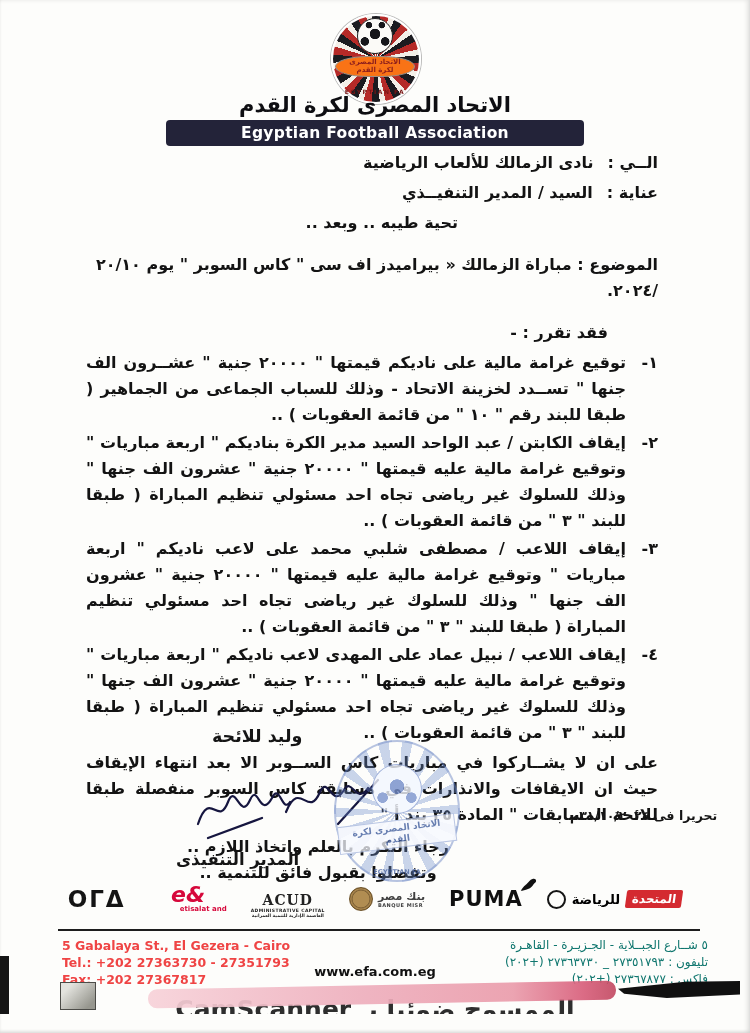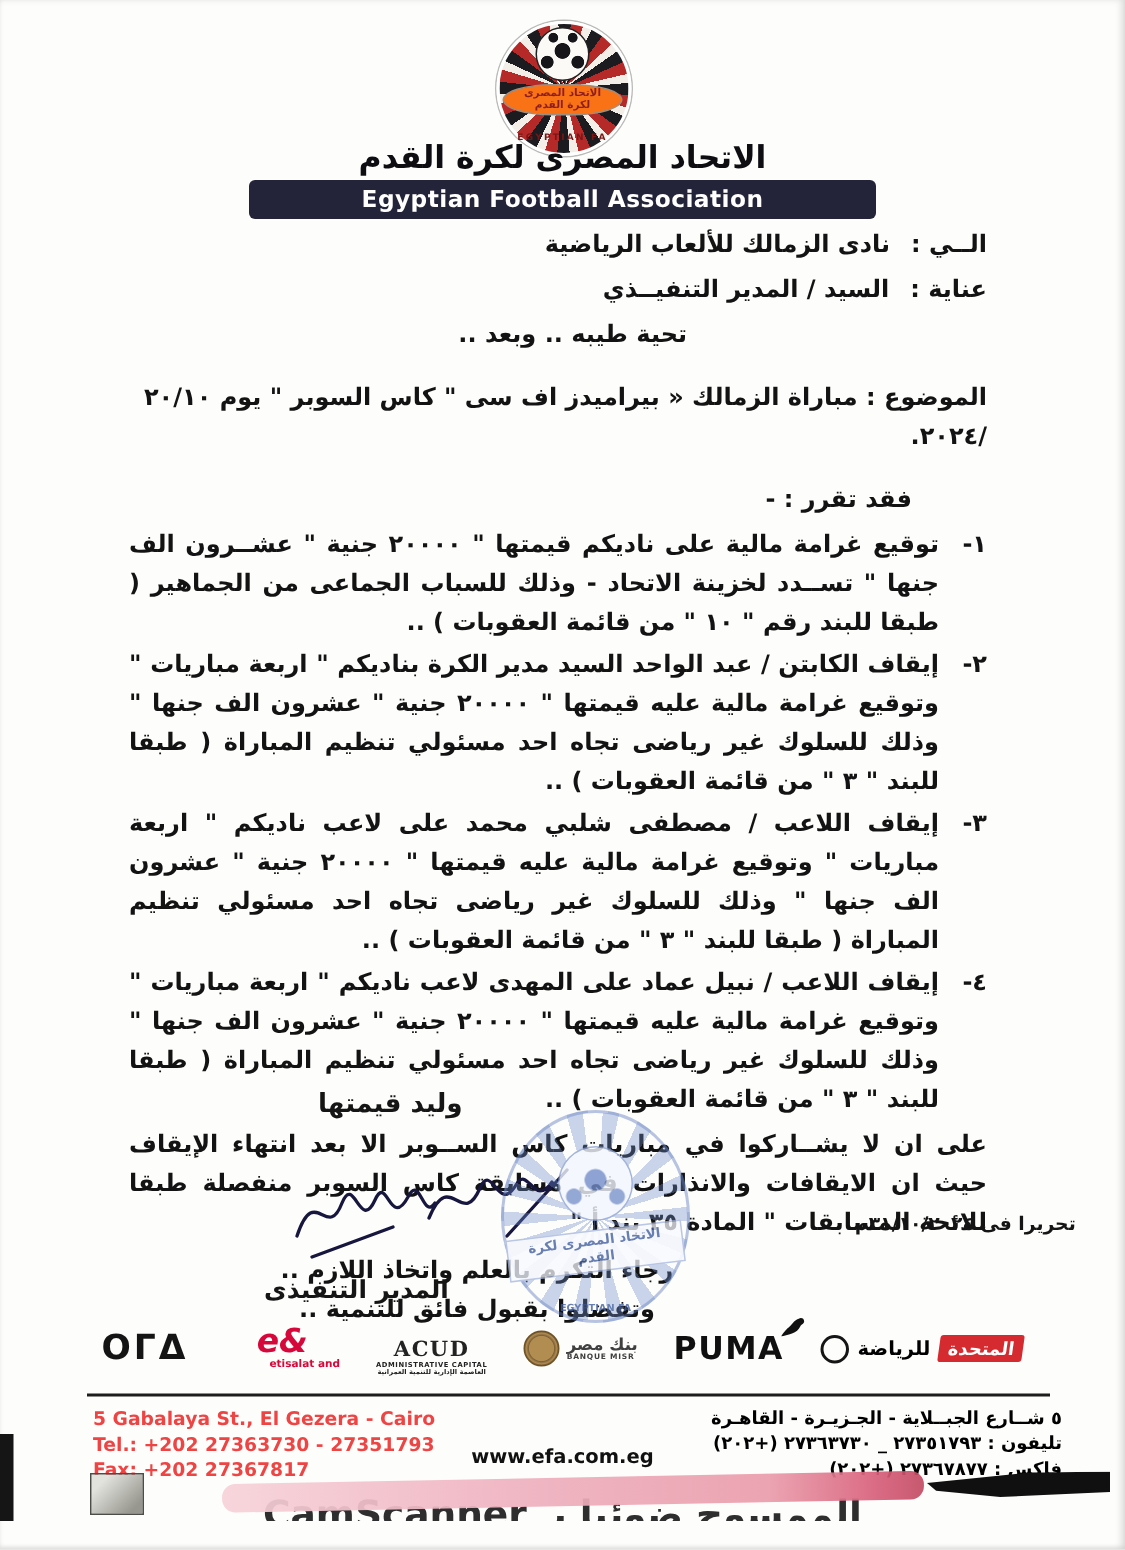--- a/index.html
+++ b/index.html
@@ -84,22 +84,22 @@
   .sp-united{display:flex;align-items:center;gap:6px;direction:ltr;}
   .on-circle{width:15px;height:15px;border:2px solid #151515;border-radius:50%;display:inline-block;}
   .united-rest{font-size:13px;font-weight:bold;color:#000000;}
   .united-box{background:#d42a30;color:#fff;font-size:12px;font-weight:bold;padding:2px 6px;border-radius:2px;
     transform:skewX(-8deg);display:inline-block;}
 
   
   .divider{position:absolute;top:929px;left:58px;width:642px;height:2px;background:#1d1d1d;}
   .c-left{position:absolute;top:937px;left:62px;font-size:12.5px;font-weight:bold;line-height:17px;color:#ef4444;}
   .c-mid{position:absolute;top:964px;left:0;width:100%;text-align:center;font-size:13px;font-weight:bold;color:#111;}
-  .c-right{position:absolute;top:937px;right:42px;direction:rtl;font-size:12px;font-weight:bold;line-height:17px;
-    color:#000000;text-align:right;}
+  .c-right{position:absolute;top:937px;right:42px;direction:rtl;font-size:12px;font-weight:normal;line-height:17px;
+    color:#0f766e;text-align:right;}
 
   
   .edge-left{position:absolute;left:0;top:956px;width:9px;height:58px;background:#151515;}
   .artifact-square{position:absolute;left:60px;top:982px;width:34px;height:26px;border:1px solid #4c4c48;
     background:linear-gradient(135deg,#e3e3de 20%,#97978f 85%);}
   .pink-streak{position:absolute;left:148px;top:985px;width:468px;height:19px;border-radius:9px;
     transform:rotate(-1.1deg);opacity:.92;
     background:linear-gradient(90deg,#f7d2d9 0%,#eeafbd 45%,#ea9cab 78%,#d85f7b 93%,#c24a62 100%);}
   .marker-wedge{position:absolute;left:618px;top:981px;width:122px;height:17px;background:#101010;
     clip-path:polygon(0 45%,55% 5%,100% 0,100% 80%,40% 100%,5% 75%);}
@@ -156,21 +156,21 @@
         <span class="itext">إيقاف اللاعب / نبيل عماد على المهدى لاعب ناديكم " اربعة مباريات " وتوقيع غرامة مالية عليه قيمتها " ٢٠٠٠٠ جنية " عشرون الف جنها " وذلك للسلوك غير رياضى تجاه احد مسئولي تنظيم المباراة ( طبقا للبند " ٣ " من قائمة العقوبات ) ..</span>
       </li>
     </ol>
     <p class="note">على ان لا يشــاركوا في مباريات كاس الســوبر الا بعد انتهاء الإيقاف حيث ان الايقافات والانذارات في مسابقة كاس السوبر منفصلة طبقا للائحة المسابقات " المادة ٣٥ بند أ "</p>
     <div class="closing">
       <div>رجاء التكرم بالعلم واتخاذ اللازم ..</div>
       <div>وتفضلوا بقبول فائق للتنمية ..</div>
     </div>
   </div>
 
-  <div class="signname">وليد قيمتها</div>
+  <div class="signname">وليد للائحة</div>
   <svg class="signature-svg" width="205" height="92" viewBox="0 0 205 92">
     <path d="M8 64 C 20 28, 28 68, 38 42 C 46 22, 50 62, 60 40 C 68 22, 70 60, 82 38 C 90 22, 92 54, 100 42
              M 96 52 C 110 18, 118 60, 130 32 C 138 14, 142 50, 154 30 C 162 16, 166 46, 178 28
              M 18 78 L 72 58 M 148 64 L 188 20" stroke="#16163f" stroke-width="2.2" fill="none" stroke-linecap="round"></path>
   </svg>
   <div class="signtitle">المدير التنفيذى</div>
   <div class="dateline">تحريرا فى ٣١/١٠/٢٠٢٤م</div>
 
   <div class="stamp">
     <div class="stamp-outer"></div>

